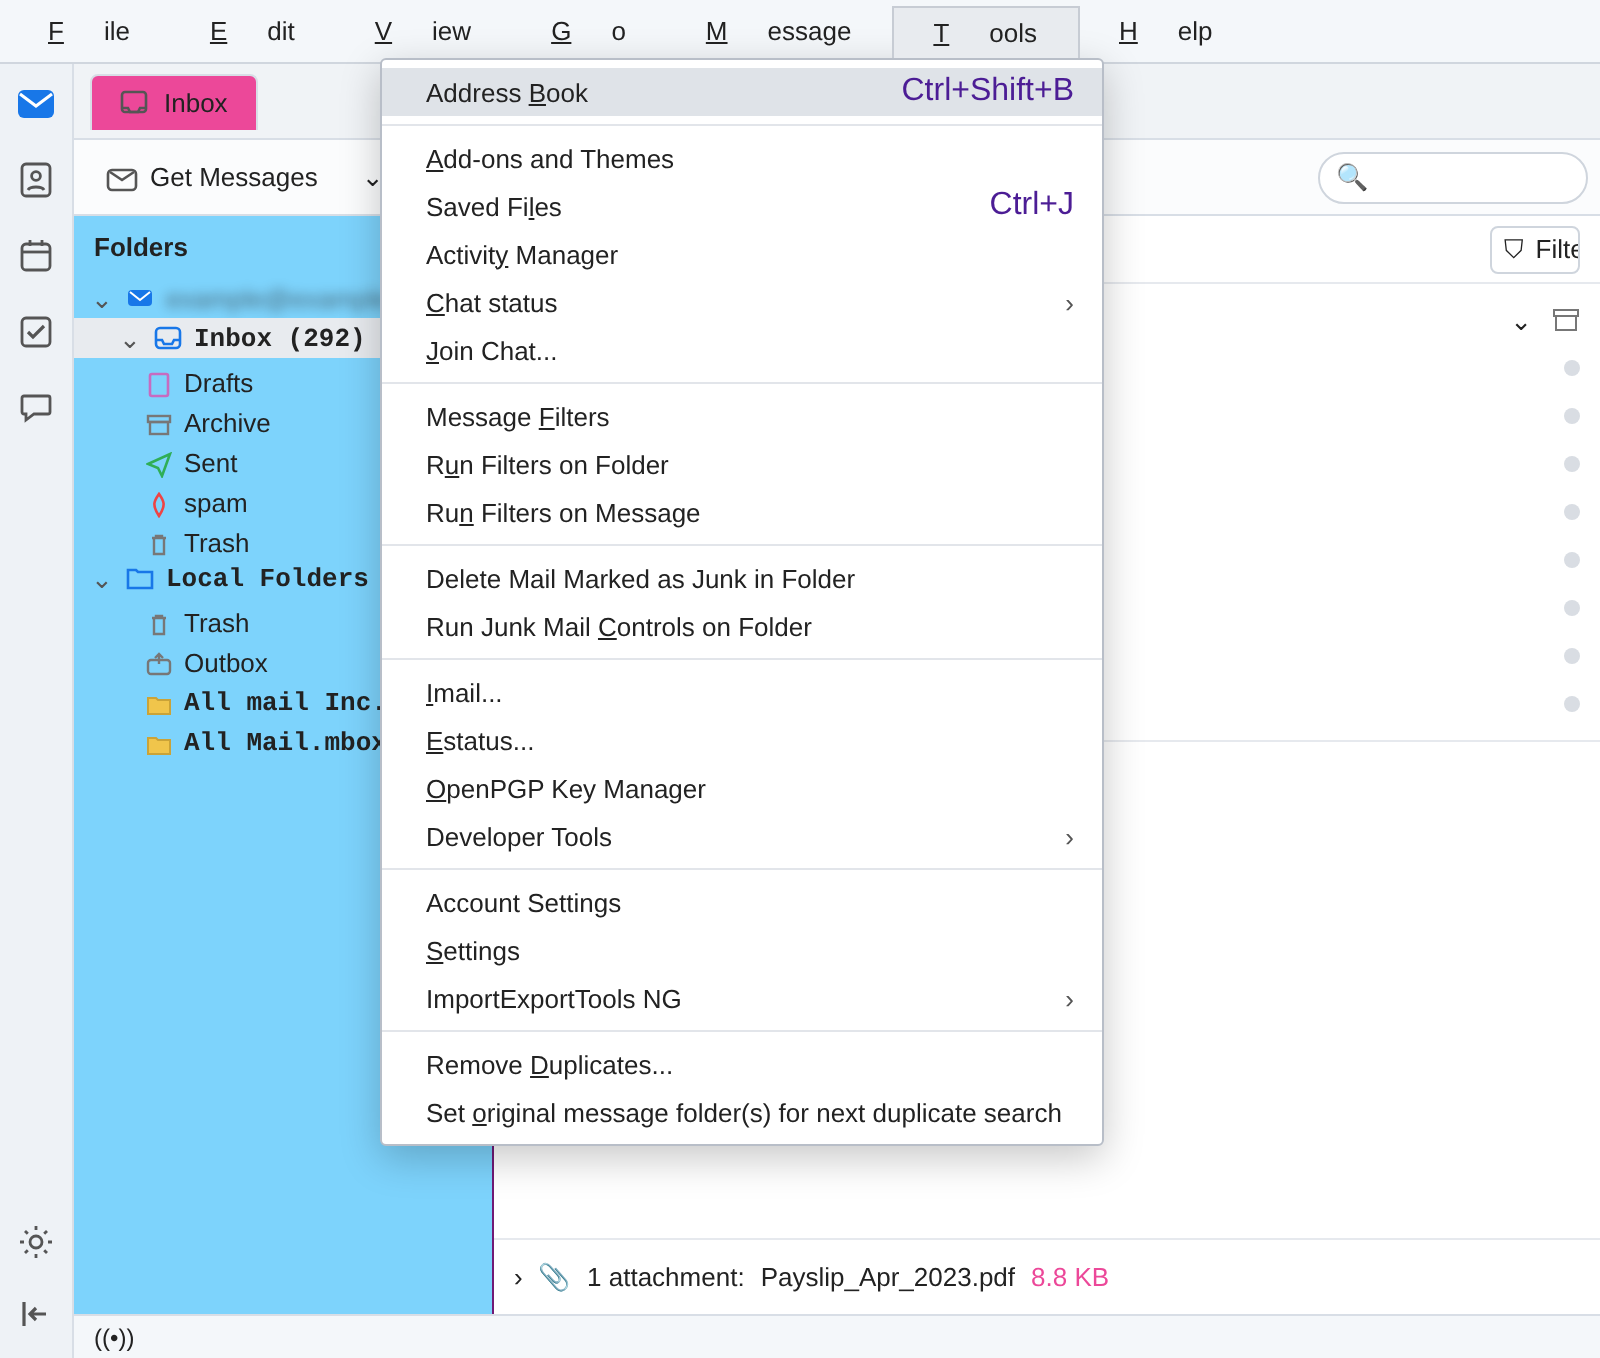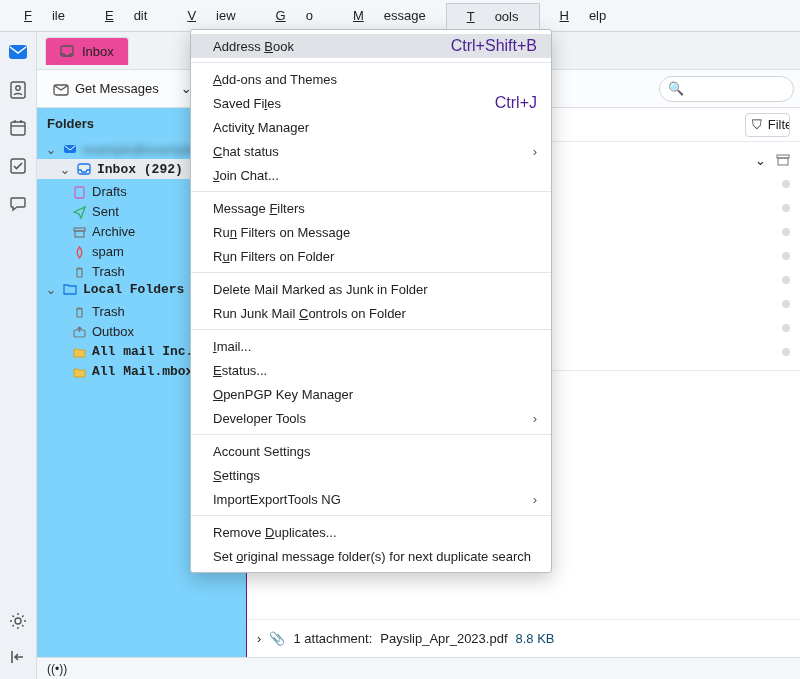--- a/index.html
+++ b/index.html
@@ -32,21 +32,21 @@
   .msg{flex:1;display:flex;flex-direction:column;overflow:hidden;background:#fff;}
   .msghdr{height:34px;border-bottom:1px solid #e6e9ee;display:flex;align-items:center;padding:0 10px;gap:8px;}
   .attlbl{display:flex;align-items:center;gap:6px;}
   .filter{margin-left:auto;border:1px solid #cfd5dd;border-radius:4px;height:24px;display:flex;align-items:center;padding:0 6px;gap:6px;color:#888;width:45px;overflow:hidden;}
   .meta{padding:6px 10px;border-bottom:1px solid #e6e9ee;}
   .metarow{display:flex;align-items:center;height:24px;gap:10px;}
   .toprow{justify-content:flex-end;}
   .dot{width:8px;height:8px;border-radius:50%;background:#d9dde3;}
   .content{flex:1;padding:24px 14px;font-family:Consolas,Menlo,monospace;font-size:14px;color:#222;line-height:1.9;white-space:pre;overflow:hidden;}
   .attbar{height:38px;border-top:1px solid #e6e9ee;display:flex;align-items:center;padding:0 10px;gap:8px;}
-  .attbar .sz{color:#0c4a6e;}
+  .attbar .sz{color:#ec4899;}
   .statusbar{height:22px;border-top:1px solid #d8dee6;background:#f4f7fa;display:flex;align-items:center;padding-left:10px;}
   .wifi{font-size:12px;}
   
   .menu{position:absolute;top:29px;left:190px;width:362px;background:#fff;border:1px solid #b8bec8;border-radius:3px;box-shadow:0 6px 20px rgba(0,0,0,.22);z-index:20;padding:4px 0;}
   .mi{height:24px;display:flex;align-items:center;padding:0 14px 0 22px;}
   .mi.hl{background:#dfe3e8;}
   .mi .lab{flex:1;white-space:nowrap;overflow:hidden;}
   .mi .ac{color:#4c1d95;font-size:16px;}
   .mi .sub{color:#555;}
   .mi.dis .lab{color:#9aa1ab;}
@@ -180,33 +180,33 @@
                 <span>
                   <svg width="13" height="13">
                     <rect x="2" y="1" width="9" height="11" rx="1" fill="none" stroke="#c76bc0" stroke-width="1.3"></rect>
                   </svg>
                 </span>
                 <span>Drafts</span>
               </div>
             <div class="row pad2">
                 <span>
                   <svg width="13" height="13">
-                    <path d="M1 6l11-5-4 11-2-4z" fill="none" stroke="#2fae56" stroke-width="1.3"></path>
-                  </svg>
-                </span>
-                <span>Sent</span>
-              </div>
-            <div class="row pad2">
-                <span>
-                  <svg width="13" height="13">
                     <rect x="1" y="2" width="11" height="3" fill="none" stroke="#777" stroke-width="1.2"></rect>
                     <rect x="2" y="5" width="9" height="6" fill="none" stroke="#777" stroke-width="1.2"></rect>
                   </svg>
                 </span>
                 <span>Archive</span>
+              </div>
+            <div class="row pad2">
+                <span>
+                  <svg width="13" height="13">
+                    <path d="M1 6l11-5-4 11-2-4z" fill="none" stroke="#2fae56" stroke-width="1.3"></path>
+                  </svg>
+                </span>
+                <span>Sent</span>
               </div>
             <div class="row pad2">
                 <span>
                   <svg width="13" height="13">
                     <path d="M6.5 1c2 3 4 5 0 11-4-6-2-8 0-11z" fill="none" stroke="#e44" stroke-width="1.3"></path>
                   </svg>
                 </span>
                 <span>spam</span>
               </div>
             <div class="row pad2">
@@ -356,24 +356,24 @@
         <span class="sub">›</span>
       </div>
     <div class="mi dis">
         <span class="lab"><span class="u">J</span><span>oin Chat...</span></span>
       </div>
     <div class="sep"></div>
     <div class="mi">
         <span class="lab"><span>Message </span><span class="u">F</span><span>ilters</span></span>
       </div>
     <div class="mi">
+        <span class="lab"><span>R</span><span class="u">u</span><span>n Filters on Folder</span></span>
+      </div>
+    <div class="mi">
         <span class="lab"><span>Ru</span><span class="u">n</span><span> Filters on Message</span></span>
-      </div>
-    <div class="mi">
-        <span class="lab"><span>R</span><span class="u">u</span><span>n Filters on Folder</span></span>
       </div>
     <div class="sep"></div>
     <div class="mi">
         <span class="lab"><span>Delete Mail Marked as Junk in Folder</span></span>
       </div>
     <div class="mi">
         <span class="lab"><span>Run Junk Mail </span><span class="u">C</span><span>ontrols on Folder</span></span>
       </div>
     <div class="sep"></div>
     <div class="mi">

